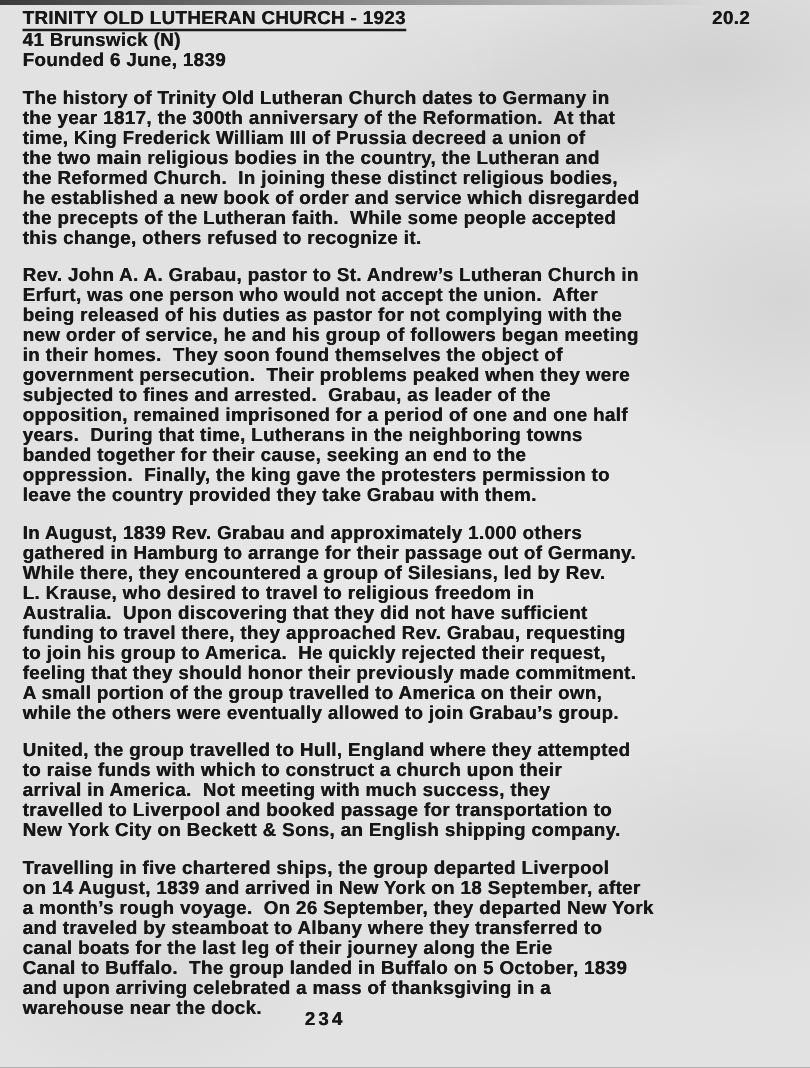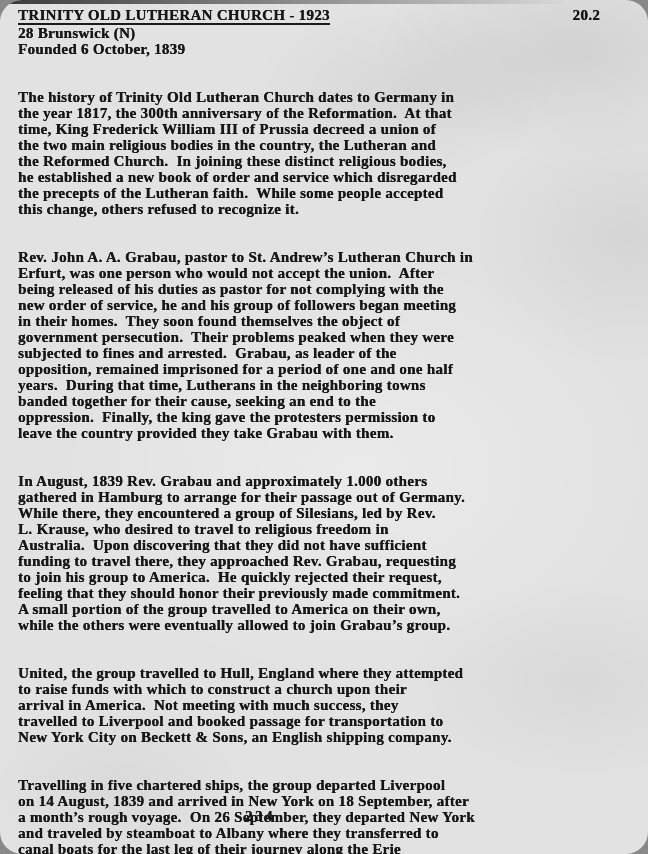--- a/index.html
+++ b/index.html
@@ -14,22 +14,21 @@
     overflow: hidden;
     color: #171717;
     background-color: #e2e2e2;
     background-image:
       radial-gradient(ellipse 280px 150px at 88% 6%,  rgba(0,0,0,0.075), transparent 70%),
       radial-gradient(ellipse 240px 190px at 97% 28%, rgba(0,0,0,0.06),  transparent 70%),
       radial-gradient(ellipse 220px 130px at 62% 11%, rgba(0,0,0,0.05),  transparent 70%),
       radial-gradient(ellipse 420px 300px at 55% 55%, rgba(255,255,255,0.28), transparent 72%),
       radial-gradient(ellipse 200px 120px at 18% 92%, rgba(0,0,0,0.04),  transparent 70%),
       radial-gradient(ellipse 260px 150px at 90% 80%, rgba(0,0,0,0.045), transparent 70%);
-    font-family: Liberation Serif, serif;
-    border-radius: 22px;
+    font-family: Liberation Sans, sans-serif;
   }
   .top-smudge {
     position: absolute;
     top: 0; left: 0;
     width: 566px; height: 4px;
     background: linear-gradient(to right,
       rgba(28,28,28,0.85),
       rgba(48,48,48,0.55) 45%,
       rgba(82,82,82,0.35) 75%,
       transparent);
@@ -56,21 +55,21 @@
   }
   .doc-title {
     display: inline-block;
     border-bottom: 2px solid #1b1b1b;
     padding-bottom: 0;
   }
   .section-num {
     padding-right: 28px;
   }
   .para {
-    margin-top: 32px;
+    margin-top: 14px;
   }
   .page-num {
     position: absolute;
     top: 808px;
     left: 0;
     width: 520px;
     text-align: center;
     letter-spacing: 2.5px;
   }
 </style>
@@ -81,24 +80,24 @@
 
   <div class="top-smudge"></div>
 
   <div class="content">
 
     <div class="header-row">
       <span class="txt doc-title">TRINITY OLD LUTHERAN CHURCH - 1923</span>
       <span class="txt section-num">20.2</span>
     </div>
 
-    <div class="txt">28 Brunswick (N)</div>
+    <div class="txt">41 Brunswick (N)</div>
 
 
-    <div class="txt">Founded 6 October, 1839</div>
+    <div class="txt">Founded 6 June, 1839</div>
 
     <div class="txt para">The history of Trinity Old Lutheran Church dates to Germany in
 the year 1817, the 300th anniversary of the Reformation.  At that
 time, King Frederick William III of Prussia decreed a union of
 the two main religious bodies in the country, the Lutheran and
 the Reformed Church.  In joining these distinct religious bodies,
 he established a new book of order and service which disregarded
 the precepts of the Lutheran faith.  While some people accepted
 this change, others refused to recognize it.</div>
 

